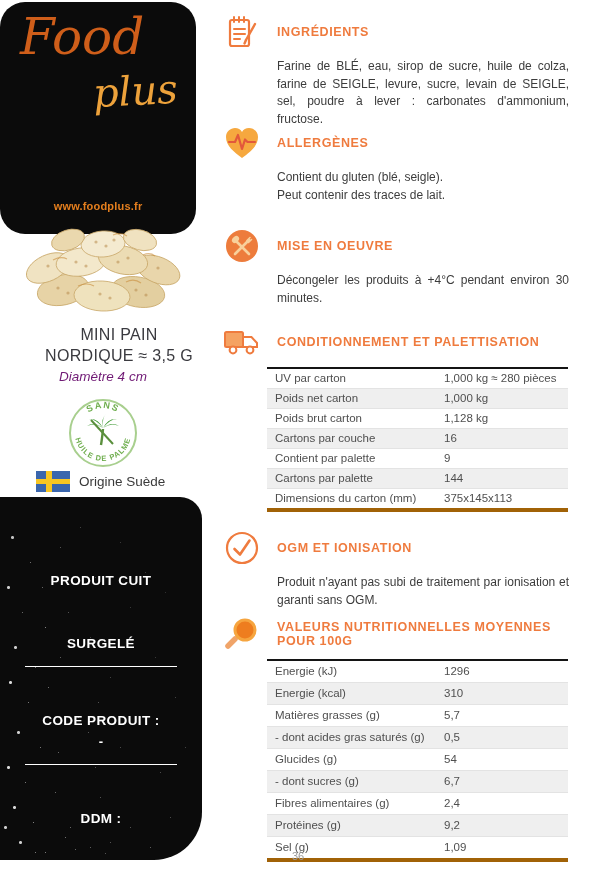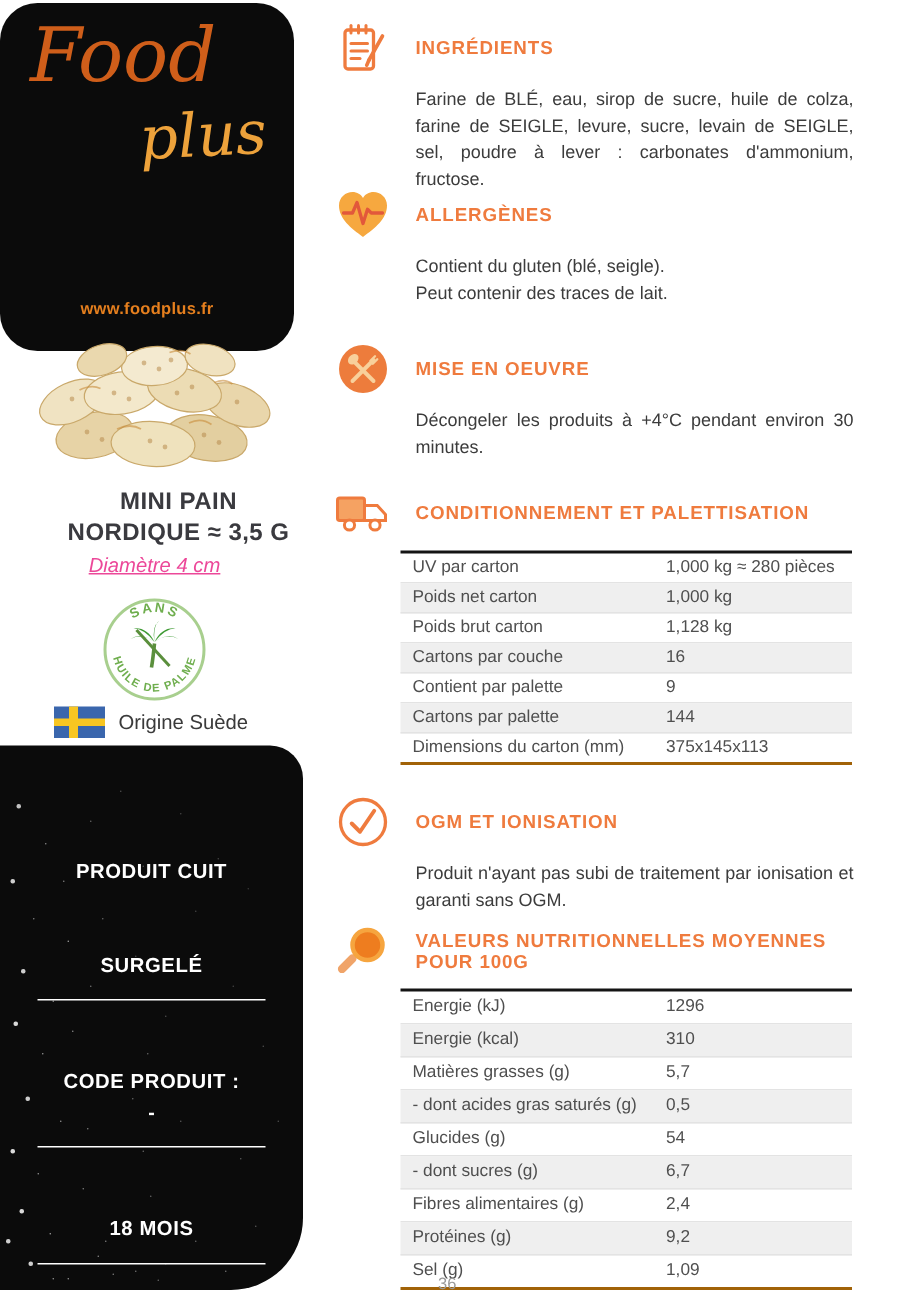--- a/index.html
+++ b/index.html
@@ -37,22 +37,22 @@
     position:absolute;right:18px;top:66px;
     font-family:"DejaVu Serif", serif;font-style:italic;
     font-size:40px;color:var(--logo-plus);transform:rotate(-3deg);
   }
   .logo-site{
     position:absolute;left:0;bottom:22px;width:100%;text-align:center;
     font-size:11px;font-weight:bold;color:var(--website);letter-spacing:.2px;
   }
   .photo{position:absolute;left:18px;top:220px;width:170px;height:96px;}
   .title-block{position:absolute;left:0;top:324px;width:206px;text-align:center;}
-  .title-line{font-size:16px;font-weight:bold;color:#3a3a3f;line-height:21px;letter-spacing:.3px;margin-left:32px;}
-  .subtitle{font-size:13.5px;font-style:italic;color:#ec4899;margin-top:3px;text-decoration:underline;}
+  .title-line{font-size:16px;font-weight:normal;color:#3a3a3f;line-height:21px;letter-spacing:.3px;margin-left:32px;}
+  .subtitle{font-size:13.5px;font-style:italic;color:#701a75;margin-top:3px;}
   .palm-badge{position:absolute;left:66px;top:396px;}
   .origin{position:absolute;left:36px;top:471px;display:flex;align-items:center;gap:9px;}
   .flag{width:34px;height:21px;background:var(--flag-blue);position:relative;flex:none;}
   .flag::before{content:"";position:absolute;left:10px;top:0;width:6px;height:100%;background:var(--flag-yellow);}
   .flag::after{content:"";position:absolute;left:0;top:8px;width:100%;height:5px;background:var(--flag-yellow);}
   .origin-label{font-size:13.5px;color:#3a3a3a;}
 
   .info-panel{
     position:absolute;left:0;top:497px;width:202px;height:363px;
     background:var(--panel);
@@ -96,21 +96,21 @@
   .sep{height:1px;background:#fff;width:152px;margin:9px auto 8px auto;position:relative;}
 
   
   .section{position:absolute;left:222px;width:346px;}
   .sec-head{display:flex;align-items:center;gap:15px;}
   .sec-icon{width:40px;height:40px;flex:none;}
   .sec-title{font-size:12.5px;font-weight:bold;color:var(--accent);letter-spacing:.6px;}
   .sec-body{margin:6px 0 0 55px;width:292px;font-size:12px;line-height:17.5px;color:var(--text);text-align:justify;}
   .sec-body.no-justify{text-align:left;}
 
-  .dtable{margin:5px 0 0 45px;width:301px;border-top:2px solid #141414;border-bottom:2px solid #a16207;}
+  .dtable{margin:5px 0 0 45px;width:301px;border-top:2px solid #141414;border-bottom:4px solid #a16207;}
   .trow{display:flex;align-items:center;border-bottom:1px solid #e3e3e3;font-size:11.5px;color:var(--table-text);}
   .trow:last-child{border-bottom:none;}
   .trow:nth-child(even){background:var(--stripe);}
   .dtable.cond .trow{padding:3px 8px;line-height:13px;}
   .dtable.nutri .trow{padding:4px 8px;line-height:13px;}
   .tlabel{width:150px;flex:none;}
   .tvalue{flex:1;margin-left:19px;}
 
   .page-number{position:absolute;left:292px;top:850px;font-size:11px;color:#999;}
 </style>
@@ -199,20 +199,21 @@
 </div>
 
 <div class="info-panel">
   <span class="stars"></span>
   <span class="ip-line">PRODUIT CUIT</span>
   <span class="ip-line">SURGELÉ</span>
   <div class="sep" style="margin-top:13px"></div>
   <span class="ip-line">CODE PRODUIT :</span>
   <span class="ip-dash">-</span>
   <div class="sep" style="margin-top:14px"></div>
+  <span class="ip-line">DDM :</span>
   <span class="ip-line">18 MOIS</span>
   <div class="sep" style="margin-top:14px"></div>
   <span class="ip-line">EAN :</span>
   <span class="ip-dash">-</span>
 </div>
 
 <div class="section" style="top:12px">
   <div class="sec-head">
     <svg class="sec-icon" viewBox="0 0 40 40" fill="none">
       <rect x="8" y="8" width="19" height="26" rx="2" style="stroke:var(--accent)" stroke-width="2.2"></rect>

